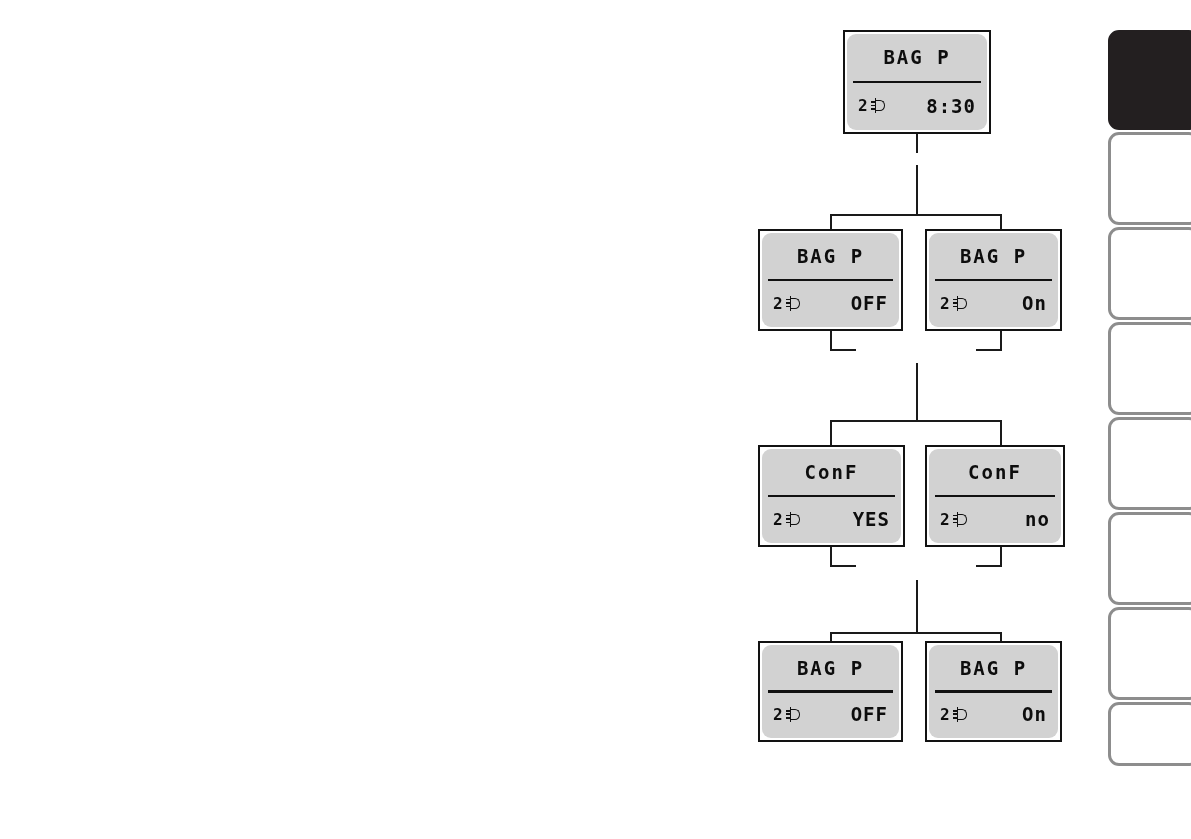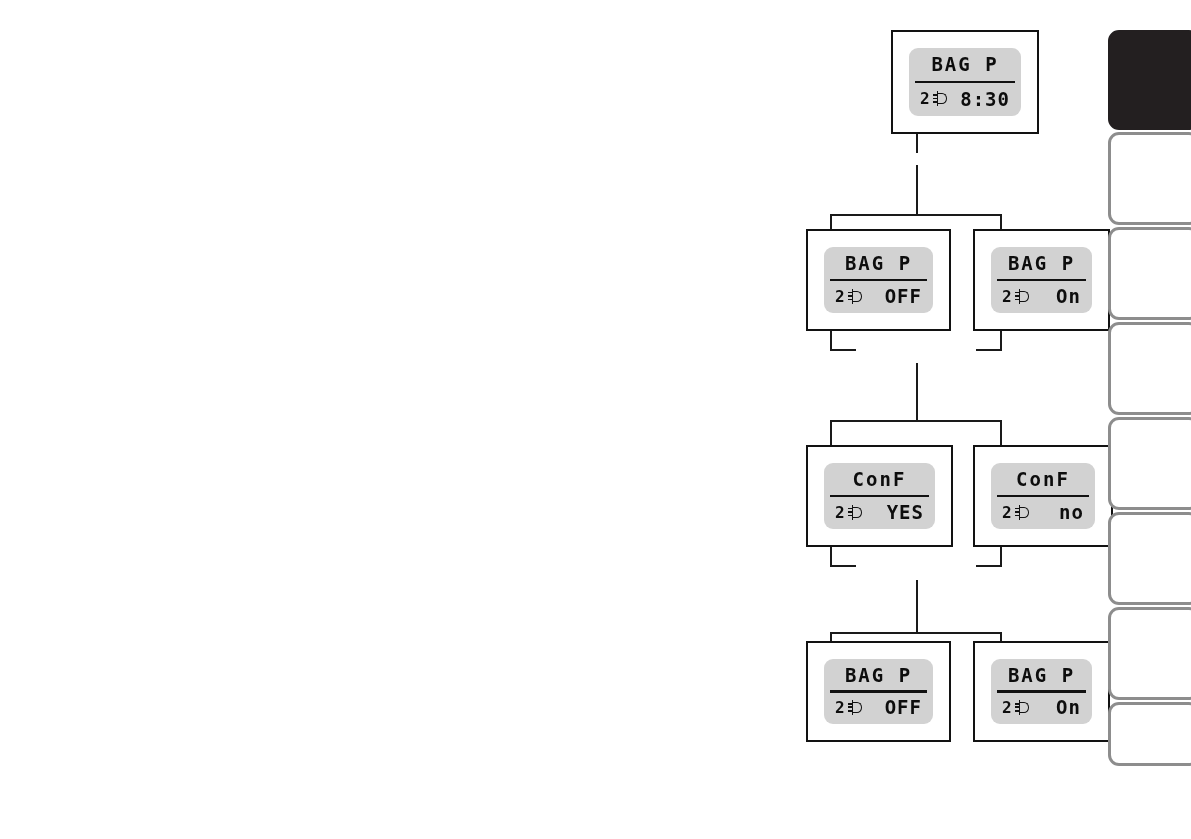--- a/index.html
+++ b/index.html
@@ -18,22 +18,21 @@
   .line{position:absolute;background:#1a1a1a;}
   .line.v{width:2px;}
   .line.h{height:2px;}
 
   
   .node{
     position:absolute;
     border:2px solid #121212;
     background:#ffffff;
     box-sizing:border-box;
-    padding:16px;
-    margin-left:48px;
+    padding:2px;
   }
   .lcd{
     width:100%;height:100%;
     background:#d2d2d2;
     border-radius:9px;
     box-sizing:border-box;
     position:relative;
     display:flex;
     flex-direction:column;
   }

